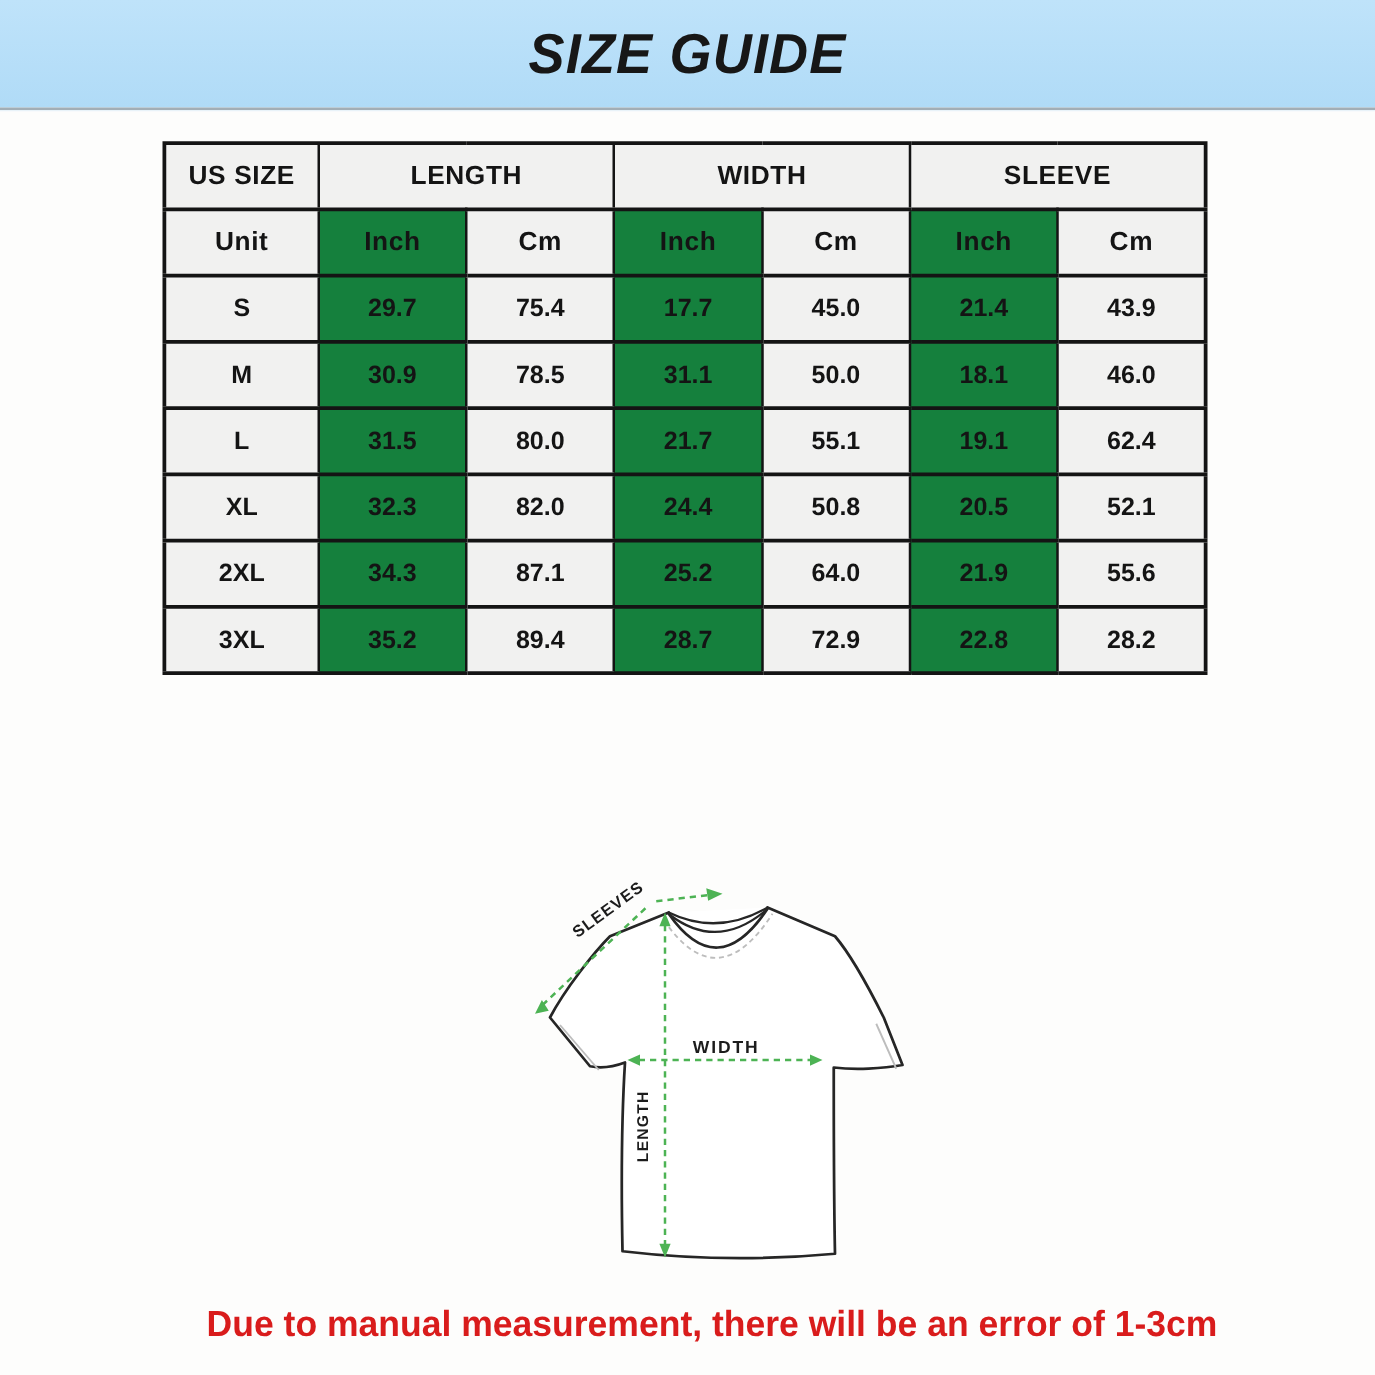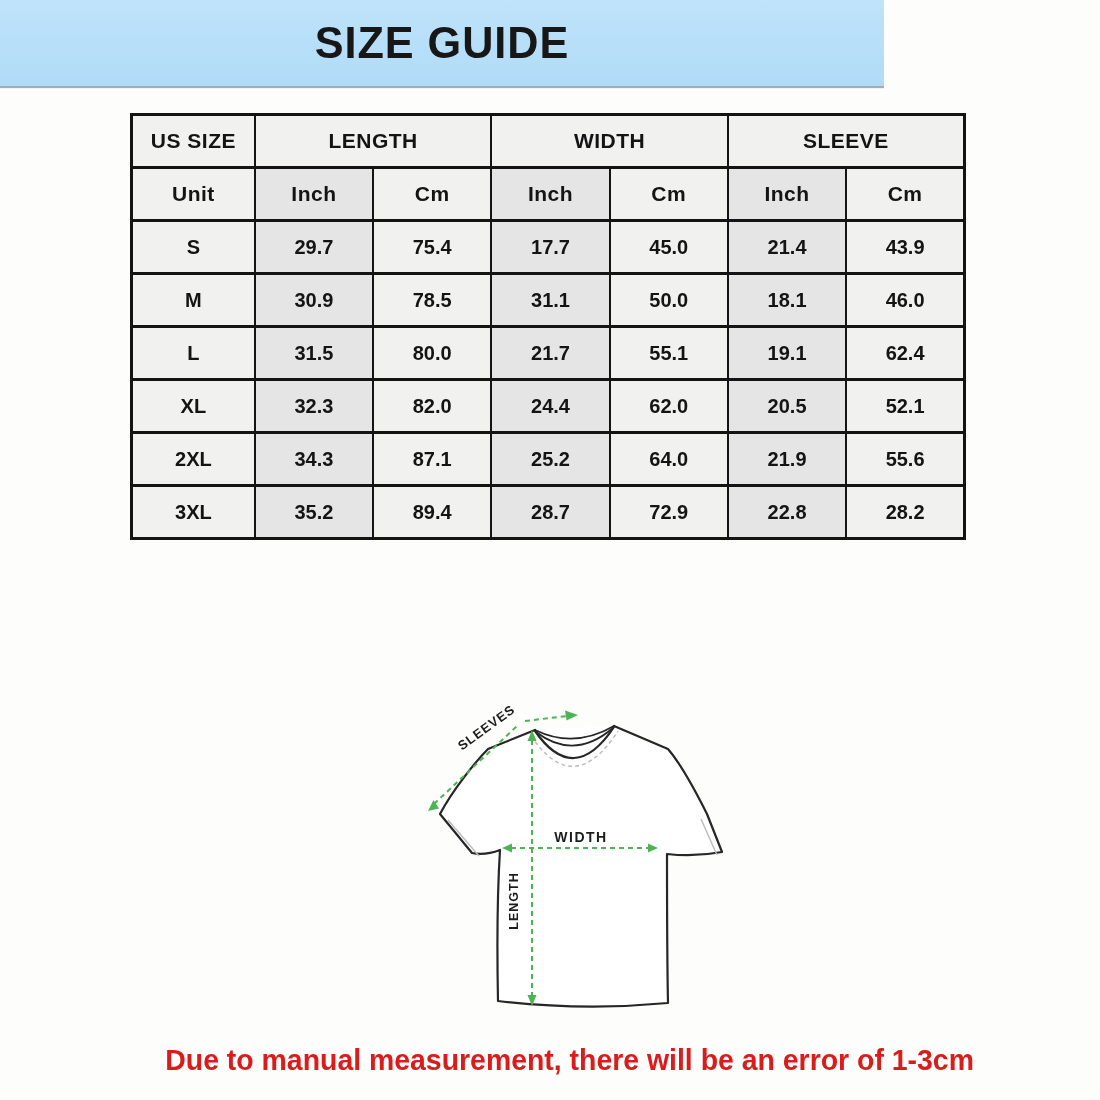--- a/index.html
+++ b/index.html
@@ -3,24 +3,25 @@
 <meta charset="utf-8">
 <style>
   html,body{margin:0;padding:0;}
   body{
     width:1100px;height:1100px;position:relative;overflow:hidden;
     background:#fdfdfc;
     font-family:"Liberation Sans", sans-serif;
   }
   
   .banner{
-    position:absolute;left:0;top:0;width:884px;height:86px;
+    position:absolute;left:0;top:0;width:1100px;height:86px;
     background:linear-gradient(#bfe3fa,#b0dbf7);
     border-bottom:2px solid #a2aeb6;
     box-shadow:0 1px 0 #e9f3f9;
+    font-style:italic;
   }
   .banner h1{
     margin:0;height:86px;line-height:86px;text-align:center;
     font-size:45px;font-weight:bold;letter-spacing:1px;color:#171717;
     transform:scaleX(.96);
   }
   
   .table-wrap{position:absolute;left:130px;top:113px;width:836px;border-radius:10px;}
   table.size{
     width:100%;border-collapse:collapse;table-layout:fixed;
@@ -28,21 +29,21 @@
   }
   table.size th, table.size td{
     border-left:2px solid #141414;border-right:2px solid #141414;
     border-top:3px solid #141414;border-bottom:3px solid #141414;
     height:50px;text-align:center;vertical-align:middle;
     font-weight:bold;color:#141414;padding:0;
   }
   table.size th{font-size:21px;letter-spacing:.5px;}
   table.size td{font-size:20px;}
   .c-gray{background:#f1f1f0;}
-  .c-white{background:#e5e5e5;}
+  .c-white{background:#15803d;}
   col.size-col{width:14.8%;}
   col.val-col{width:14.2%;}
   
   .shirt-svg{position:absolute;left:390px;top:693px;width:400px;height:345px;}
   .shirt-svg text{
     font-family:"Liberation Sans", sans-serif;font-weight:bold;fill:#1c1c1c;
   }
   
   .note{
     position:absolute;left:0;top:1044px;width:1100px;
@@ -112,21 +113,21 @@
           <td class="c-white">21.7</td>
           <td class="c-gray">55.1</td>
           <td class="c-white">19.1</td>
           <td class="c-gray">62.4</td>
         </tr>
         <tr>
           <td class="c-gray">XL</td>
           <td class="c-white">32.3</td>
           <td class="c-gray">82.0</td>
           <td class="c-white">24.4</td>
-          <td class="c-gray">62.0</td>
+          <td class="c-gray">50.8</td>
           <td class="c-white">20.5</td>
           <td class="c-gray">52.1</td>
         </tr>
         <tr>
           <td class="c-gray">2XL</td>
           <td class="c-white">34.3</td>
           <td class="c-gray">87.1</td>
           <td class="c-white">25.2</td>
           <td class="c-gray">64.0</td>
           <td class="c-white">21.9</td>

